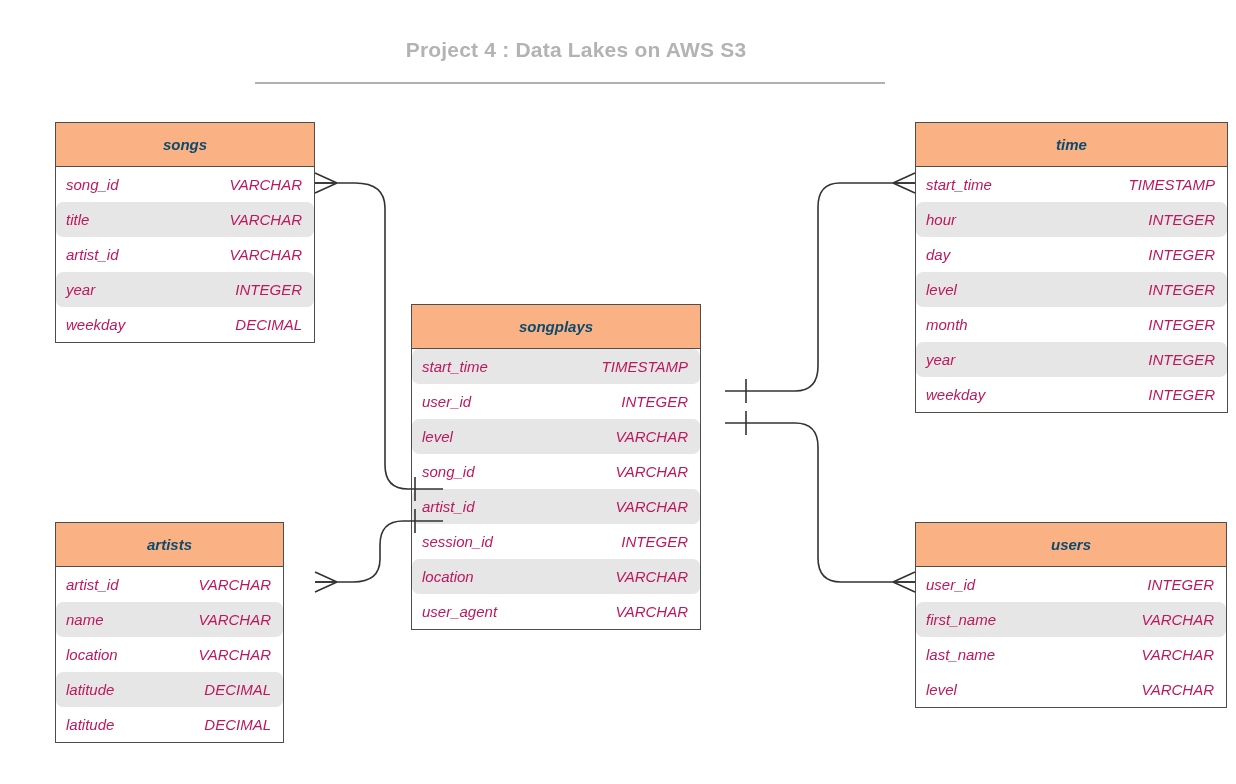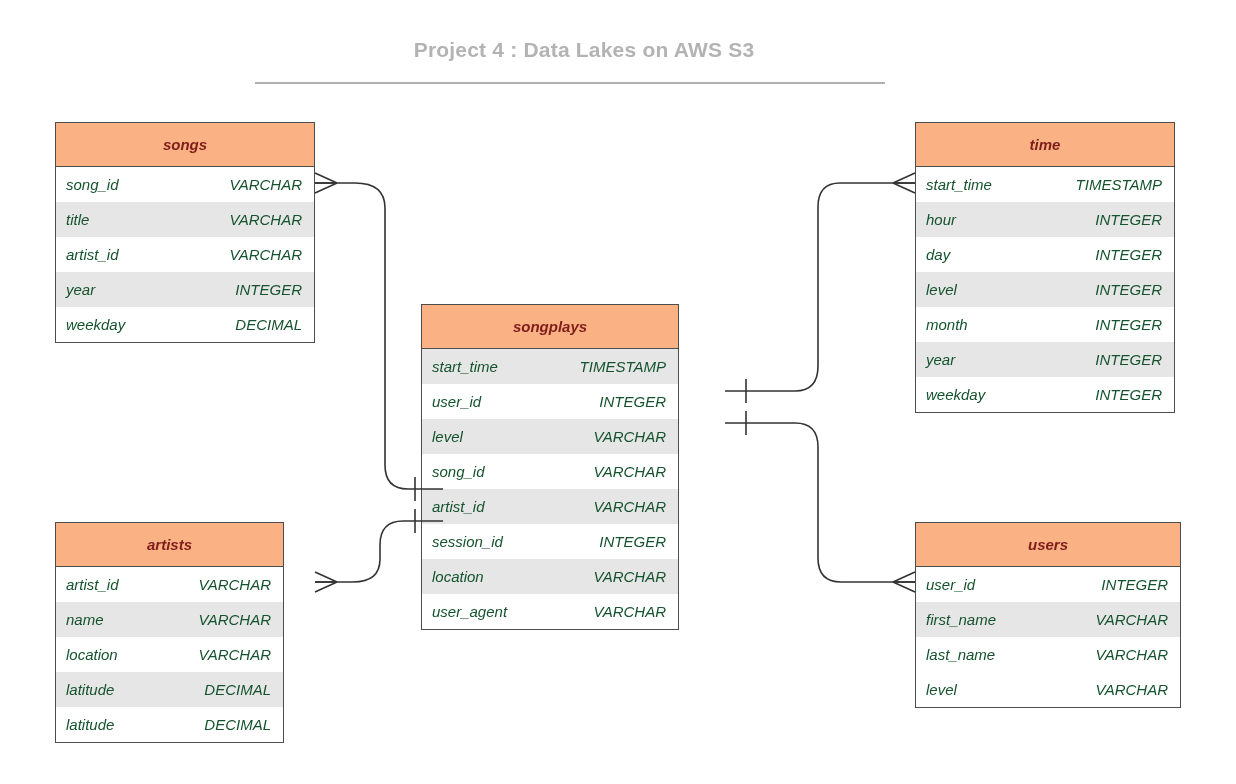--- a/index.html
+++ b/index.html
@@ -20,21 +20,21 @@
     position: absolute;
     left: 0;
     top: 0;
     width: 1236px;
     height: 784px;
   }
 
   
   #diagram-title {
     position: absolute;
-    left: 16px;
+    left: 8px;
     top: 38px;
     width: 1136px;
     text-align: center;
     font-size: 21px;
     font-weight: bold;
     color: #b3b3b3;
     letter-spacing: 0.2px;
     white-space: nowrap;
   }
   #title-rule {
@@ -57,56 +57,57 @@
   .entity-header {
     height: 44px;
     line-height: 44px;
     background: #FAB183;
     border-bottom: 1px solid #4d4d4d;
     box-sizing: border-box;
     text-align: center;
     font-style: italic;
     font-weight: bold;
     font-size: 15px;
-    color: #7f1d1d;
+    color: #0c4a6e;
   }
   .entity-rows {
     display: block;
   }
   .attr-row {
     height: 35px;
     line-height: 35px;
     display: flex;
     align-items: center;
     justify-content: space-between;
     padding: 0 12px 0 10px;
     box-sizing: border-box;
     font-style: italic;
     font-size: 15px;
-    color: #14532d;
+    color: #be185d;
     background: #ffffff;
   }
   .attr-row.alt {
     background: #e6e6e6;
+    border-radius: 7px;
   }
   .attr-name {
     text-align: left;
     white-space: nowrap;
   }
   .attr-type {
     text-align: center;
     white-space: nowrap;
   }
 
   
   #entity-songs     { left: 55px;  top: 122px; width: 260px; }
   #entity-artists   { left: 55px;  top: 522px; width: 229px; }
-  #entity-songplays { left: 421px; top: 304px; width: 258px; }
-  #entity-time      { left: 915px; top: 122px; width: 260px; }
-  #entity-users     { left: 915px; top: 522px; width: 266px; }
+  #entity-songplays { left: 411px; top: 304px; width: 290px; }
+  #entity-time      { left: 915px; top: 122px; width: 313px; }
+  #entity-users     { left: 915px; top: 522px; width: 312px; }
 
   
   #connectors {
     position: absolute;
     left: 0;
     top: 0;
     width: 1236px;
     height: 784px;
     pointer-events: none;
   }

